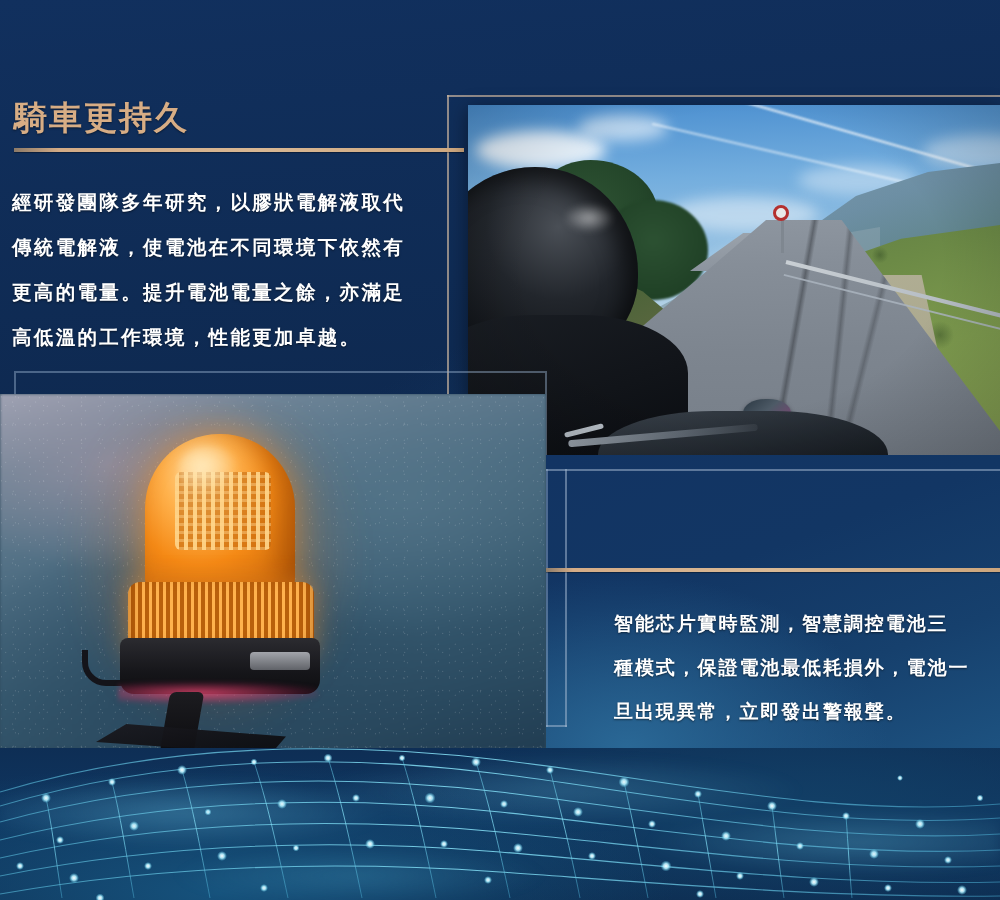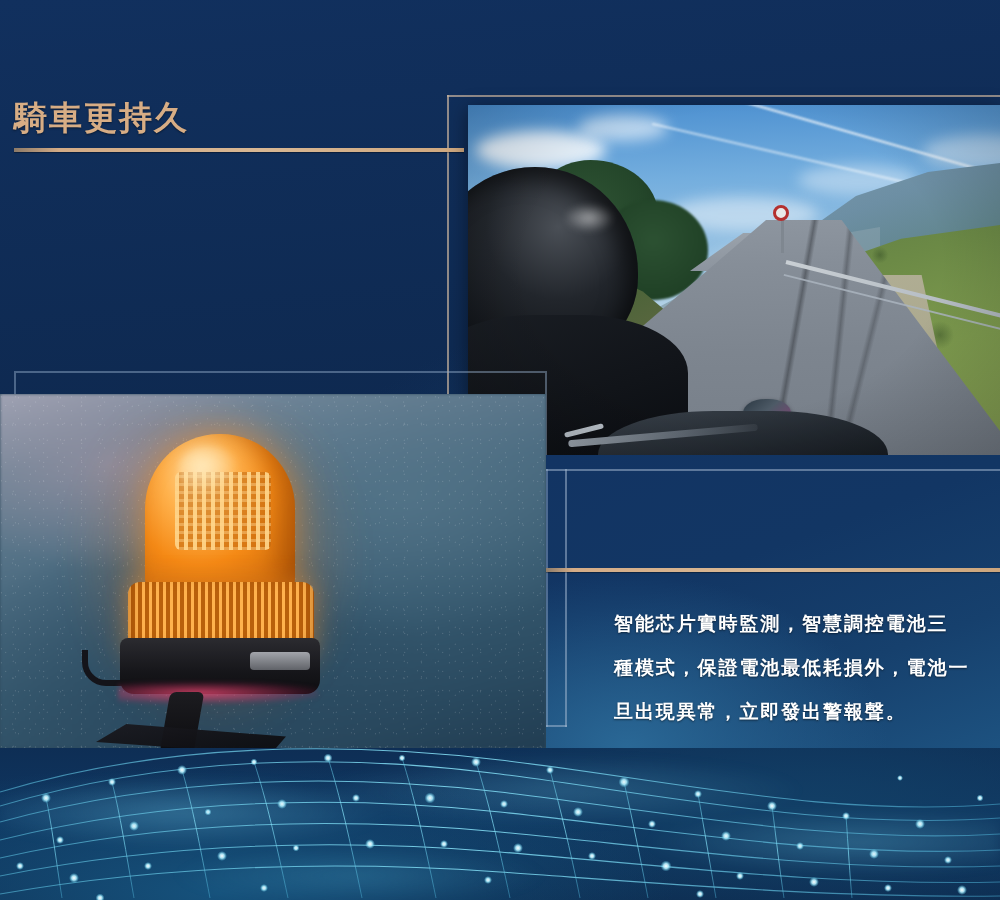--- a/index.html
+++ b/index.html
@@ -387,20 +387,26 @@
 
   <div class="bg-base"></div>
 
   <div class="hline-top-frame"></div>
   <div class="vline-top"></div>
   <div class="hline-frame-bottom"></div>
 
   <h1 class="lead-title">騎車更持久</h1>
   <div class="lead-rule"></div>
 
+  <div class="lead-body">
+    <p>經研發團隊多年研究，以膠狀電解液取代</p>
+    <p>傳統電解液，使電池在不同環境下依然有</p>
+    <p>更高的電量。提升電池電量之餘，亦滿足</p>
+    <p>高低溫的工作環境，性能更加卓越。</p>
+  </div>
 
   <figure class="photo-moto">
     <div class="moto-sky"></div>
     <div class="cloud c1"></div>
     <div class="cloud c2"></div>
     <div class="cloud c3"></div>
     <div class="cloud c4"></div>
     <div class="cloud c5"></div>
     <div class="cloud c6"></div>
     <div class="cloud c7"></div>

